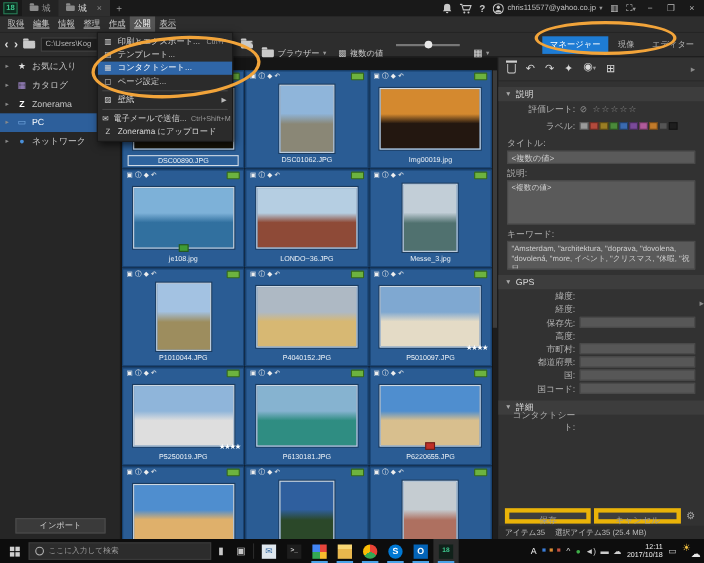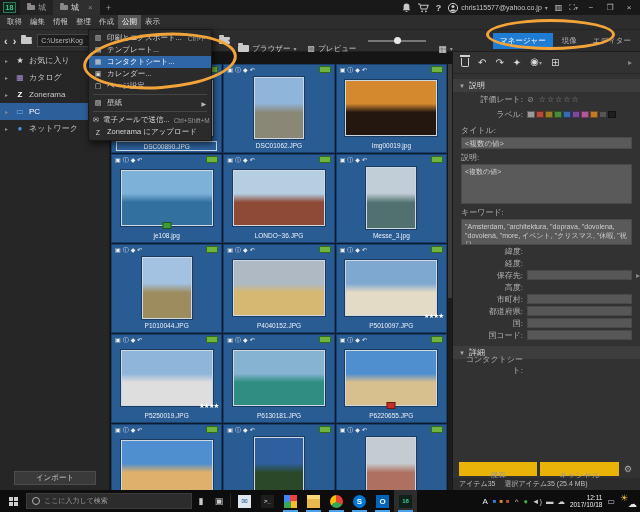--- a/index.html
+++ b/index.html
@@ -19,21 +19,21 @@
 .tabclose{margin-left:6px;color:#888;font-size:8px;}
 .newtab{padding:0 6px;color:#999;font-size:9px;}
 .tbright{margin-left:auto;display:flex;align-items:center;gap:7px;padding-right:5px;}
 .tbright svg{display:block;}
 .usermail{color:#c5c5c5;font-size:7px;display:flex;align-items:center;gap:3px;}
 .caret{font-size:6px;color:#999;}
 .winbtn{color:#bbb;font-size:8px;width:12px;text-align:center;}
 
 
 .menubar{position:absolute;top:15px;left:0;right:0;height:14px;background:#2d2d2d;
-  display:flex;align-items:flex-start;font-size:7.5px;color:#c8c8c8;padding-left:3px;z-index:5;}
+  display:flex;align-items:flex-start;font-size:7.5px;color:#c8c8c8;padding-left:3px;z-index:5;text-decoration:underline;}
 .menu-item{padding:2px 4px;}
 .menu-item.open{background:#555;color:#fff;}
 
 
 .toolbar{position:absolute;top:29px;left:0;right:0;height:23px;background:#2d2d2d;border-top:1px solid #242424;
   border-bottom:1px solid #1d1d1d;display:flex;align-items:center;gap:5px;font-size:7.5px;color:#ccc;padding:0 4px;z-index:4;}
 .navarrow{font-size:11px;color:#ddd;font-weight:bold;line-height:10px;}
 .folderico{width:11px;height:7px;background:#c9c9c9;border-radius:1px;position:relative;display:inline-block;}
 .folderico::before{content:"";position:absolute;top:-2px;left:0;width:5px;height:2px;background:#c9c9c9;border-radius:1px 1px 0 0;}
 .folderico .ovl{position:absolute;right:-1px;top:-1px;font-size:6px;color:#3d3d3d;font-weight:bold;line-height:8px;}
@@ -99,21 +99,21 @@
   line-height:11px;padding:0 3px;font-size:7.5px;}
 .textarea{margin:0 8px;background:#5a5a5a;border:1px solid #4a4a4a;color:#cfcfcf;
   padding:2px 3px;font-size:7px;line-height:9px;overflow:hidden;}
 .ta-desc{height:40px;}
 .ta-kw{height:26px;}
 .gps-row{display:flex;align-items:center;padding:1px 8px;height:12px;}
 .gps-label{width:62px;text-align:right;margin-right:4px;color:#b0b0b0;}
 .gps-input{flex:1;height:10px;background:#575757;border:1px solid #494949;}
 .gps-input.none{background:transparent;border:none;}
 .rp-buttons{margin-top:auto;display:flex;align-items:center;gap:3px;padding:2px 6px;}
-.rp-btn{flex:1;height:14px;background:#3d3d3d;border:7px solid #eab308;color:#9a9a9a;
+.rp-btn{flex:1;height:14px;background:#3d3d3d;border:4px solid #eab308;color:#9a9a9a;
   text-align:center;line-height:13px;font-size:8px;}
 .gearglyph{color:#aaa;font-size:9px;padding:0 2px;}
 .rp-status{height:12px;font-size:7px;color:#bdbdbd;padding:0 6px;display:flex;gap:9px;align-items:center;background:#2c2c2c;}
 
 
 .dropdown{position:absolute;left:88px;top:29px;width:124px;background:#2b2b2b;border:1px solid #191919;
   box-shadow:2px 3px 7px rgba(0,0,0,.65);z-index:10;padding:2px 0;font-size:7.5px;color:#d5d5d5;}
 .dd-item{display:flex;align-items:center;height:12px;padding:0 5px 0 4px;gap:4px;}
 .dd-item.hl{background:#2f66a8;color:#fff;}
 .dd-ic{width:10px;text-align:center;font-size:7px;color:#cfcfcf;}
@@ -222,21 +222,21 @@
     <span class="folderico">
         <span class="ovl">+</span>
       </span>
     <span class="tbtn">
       <span class="folderico"></span>
       <span>ブラウザー</span>
         <span class="caret">▾</span>
     </span>
     <span class="tbtn">
       <span style="font-size:8px;color:#bbb;">▩</span>
-      <span>プレビュー</span>
+      <span>複数の値</span>
     </span>
     <span class="slider">
         <span class="knob"></span>
       </span>
     <span class="tbtn">
       <span class="gridglyph">▦</span>
       <span class="caret">▾</span>
     </span>
     <span class="modes" id="modes">
         <span class="mode active">マネージャー</span>
@@ -515,20 +515,24 @@
           <span class="swatch" style="background: rgb(30, 30, 30);"></span>
         </span>
     </div>
     <div class="field-label">タイトル:</div>
     <div class="inputbox">&lt;複数の値&gt;</div>
     <div class="field-label">説明:</div>
     <div class="textarea ta-desc">&lt;複数の値&gt;</div>
     <div class="field-label">キーワード:</div>
     <div class="textarea ta-kw">"Amsterdam, "architektura, "doprava, "dovolena, "dovolená, "more, イベント, "クリスマス, "休暇, "祝日</div>
 
+    <div class="section-h">
+      <span class="sec-caret">▼</span>
+      <span>GPS</span>
+    </div>
     <div id="gps-fields">
         <div class="gps-row">
           <span class="gps-label">緯度:</span>
           <span class="gps-input none"></span>
         </div>
         <div class="gps-row">
           <span class="gps-label">経度:</span>
           <span class="gps-input none"></span>
         </div>
         <div class="gps-row">
@@ -587,25 +591,20 @@
         <span class="dd-short">Ctrl+P</span>
       </div>
       <div class="dd-item">
         <span class="dd-ic">▤</span>
         <span class="dd-label">テンプレート...</span>
         <span class="dd-short"></span>
       </div>
       <div class="dd-item hl">
         <span class="dd-ic">▦</span>
         <span class="dd-label">コンタクトシート...</span>
-        <span class="dd-short"></span>
-      </div>
-      <div class="dd-item">
-        <span class="dd-ic">▣</span>
-        <span class="dd-label">カレンダー...</span>
         <span class="dd-short"></span>
       </div>
       <div class="dd-item">
         <span class="dd-ic">▢</span>
         <span class="dd-label">ページ設定...</span>
         <span class="dd-short"></span>
       </div>
       <div class="msep"></div>
       <div class="dd-item">
         <span class="dd-ic">▨</span>

